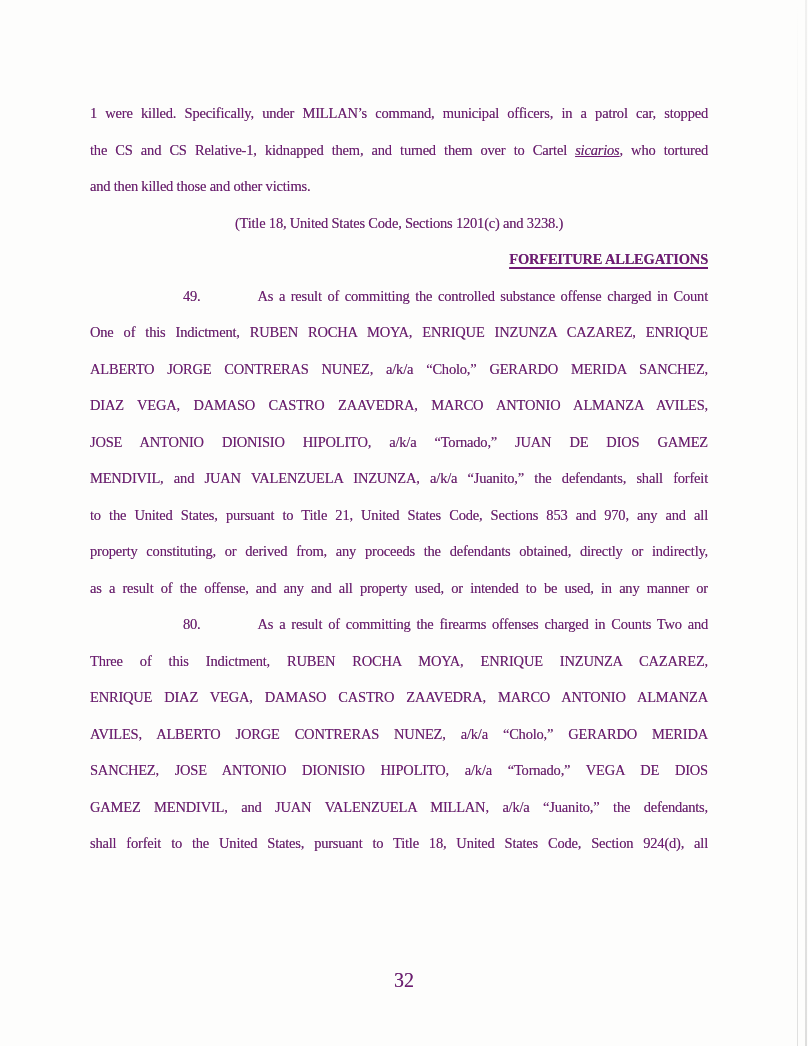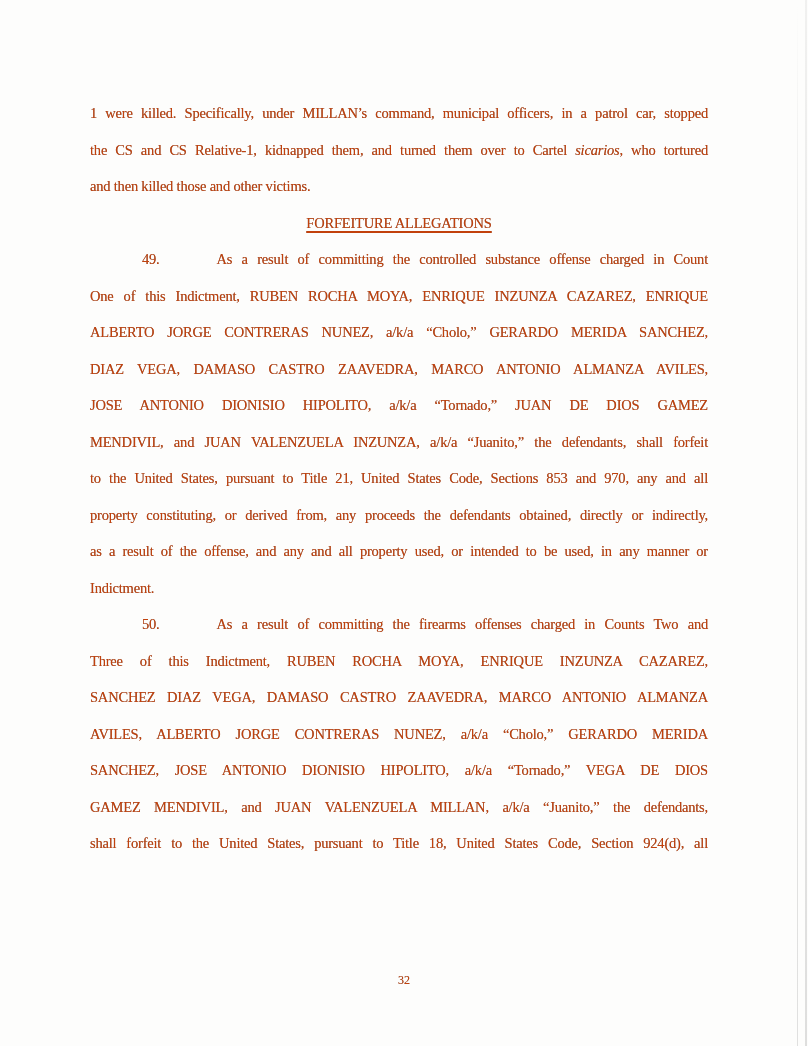--- a/index.html
+++ b/index.html
@@ -7,109 +7,109 @@
     padding: 0;
     background: #ffffff;
   }
   .page {
     position: relative;
     width: 808px;
     height: 1046px;
     background: #fdfdfc;
     overflow: hidden;
     font-family: "Liberation Serif", "DejaVu Serif", serif;
-    color: #c2410c;
+    color: #701a75;
   }
   .text-area {
     position: absolute;
     left: 90px;
     top: 95px;
     width: 618px;
     font-size: 14.5px;
     letter-spacing: -0.2px;
     line-height: 36.5px;
     text-shadow: 0 0 0.6px rgba(40,40,40,0.55);
   }
   .line {
     text-align: justify;
     text-align-last: justify;
     white-space: normal;
   }
   .line.flush {
     text-align-last: left;
   }
   .pnum {
-    margin-left: 52px;
+    margin-left: 93px;
     margin-right: 57px;
   }
   .block.citation {
     text-align: center;
   }
   .block.heading {
-    text-align: center;
-    font-weight: 400;
+    text-align: right;
+    font-weight: 700;
     text-decoration: underline;
     text-decoration-thickness: 1.5px;
     text-underline-offset: 3px;
   }
   .page-number {
     position: absolute;
     top: 962px;
     left: 0;
     width: 808px;
     line-height: 36.5px;
-    font-size: 12px;
+    font-size: 20px;
     text-align: center;
     text-shadow: 0 0 0.6px rgba(40,40,40,0.55);
   }
   .scan-line-inner {
     position: absolute;
     top: 0;
     left: 797px;
     width: 1px;
     height: 1046px;
     background: linear-gradient(to bottom, rgba(120,120,120,0) 0%, rgba(120,120,120,0.18) 30%, rgba(120,120,120,0.22) 100%);
   }
   .scan-line-edge {
     position: absolute;
     top: 0;
     left: 805px;
     width: 2px;
     height: 1046px;
     background: linear-gradient(to bottom, rgba(130,130,130,0.10) 0%, rgba(130,130,130,0.20) 60%, rgba(130,130,130,0.25) 100%);
   }
-  i { font-style: italic; }
+  i { font-style: italic; text-decoration: underline; }
 </style>
 </head>
 <body>
 
 <div class="page">
   <div class="text-area">
       <div class="block paragraph">
         <div class="line">1 were killed. Specifically, under MILLAN’s command, municipal officers, in a patrol car, stopped</div>
         <div class="line">the CS and CS Relative-1, kidnapped them, and turned them over to Cartel <i>sicarios</i>, who tortured</div>
         <div class="line flush">and then killed those and other victims.</div>
       </div>
+      <div class="block citation">(Title 18, United States Code, Sections 1201(c) and 3238.)</div>
       <div class="block heading">FORFEITURE ALLEGATIONS</div>
       <div class="block paragraph">
         <div class="line"><span class="pnum">49.</span>As a result of committing the controlled substance offense charged in Count</div>
         <div class="line">One of this Indictment, RUBEN ROCHA MOYA, ENRIQUE INZUNZA CAZAREZ, ENRIQUE</div>
         <div class="line">ALBERTO JORGE CONTRERAS NUNEZ, a/k/a “Cholo,” GERARDO MERIDA SANCHEZ,</div>
         <div class="line">DIAZ VEGA, DAMASO CASTRO ZAAVEDRA, MARCO ANTONIO ALMANZA AVILES,</div>
         <div class="line">JOSE ANTONIO DIONISIO HIPOLITO, a/k/a “Tornado,” JUAN DE DIOS GAMEZ</div>
         <div class="line">MENDIVIL, and JUAN VALENZUELA INZUNZA, a/k/a “Juanito,” the defendants, shall forfeit</div>
         <div class="line">to the United States, pursuant to Title 21, United States Code, Sections 853 and 970, any and all</div>
         <div class="line">property constituting, or derived from, any proceeds the defendants obtained, directly or indirectly,</div>
         <div class="line">as a result of the offense, and any and all property used, or intended to be used, in any manner or</div>
-        <div class="line flush">Indictment.</div>
       </div>
       <div class="block paragraph">
-        <div class="line"><span class="pnum">50.</span>As a result of committing the firearms offenses charged in Counts Two and</div>
+        <div class="line"><span class="pnum">80.</span>As a result of committing the firearms offenses charged in Counts Two and</div>
         <div class="line">Three of this Indictment, RUBEN ROCHA MOYA, ENRIQUE INZUNZA CAZAREZ,</div>
-        <div class="line">SANCHEZ DIAZ VEGA, DAMASO CASTRO ZAAVEDRA, MARCO ANTONIO ALMANZA</div>
+        <div class="line">ENRIQUE DIAZ VEGA, DAMASO CASTRO ZAAVEDRA, MARCO ANTONIO ALMANZA</div>
         <div class="line">AVILES, ALBERTO JORGE CONTRERAS NUNEZ, a/k/a “Cholo,” GERARDO MERIDA</div>
         <div class="line">SANCHEZ, JOSE ANTONIO DIONISIO HIPOLITO, a/k/a “Tornado,” VEGA DE DIOS</div>
         <div class="line">GAMEZ MENDIVIL, and JUAN VALENZUELA MILLAN, a/k/a “Juanito,” the defendants,</div>
         <div class="line">shall forfeit to the United States, pursuant to Title 18, United States Code, Section 924(d), all</div>
       </div>
     </div>
   <div class="page-number">32</div>
   <div class="scan-line-inner"></div>
   <div class="scan-line-edge"></div>
 </div>

